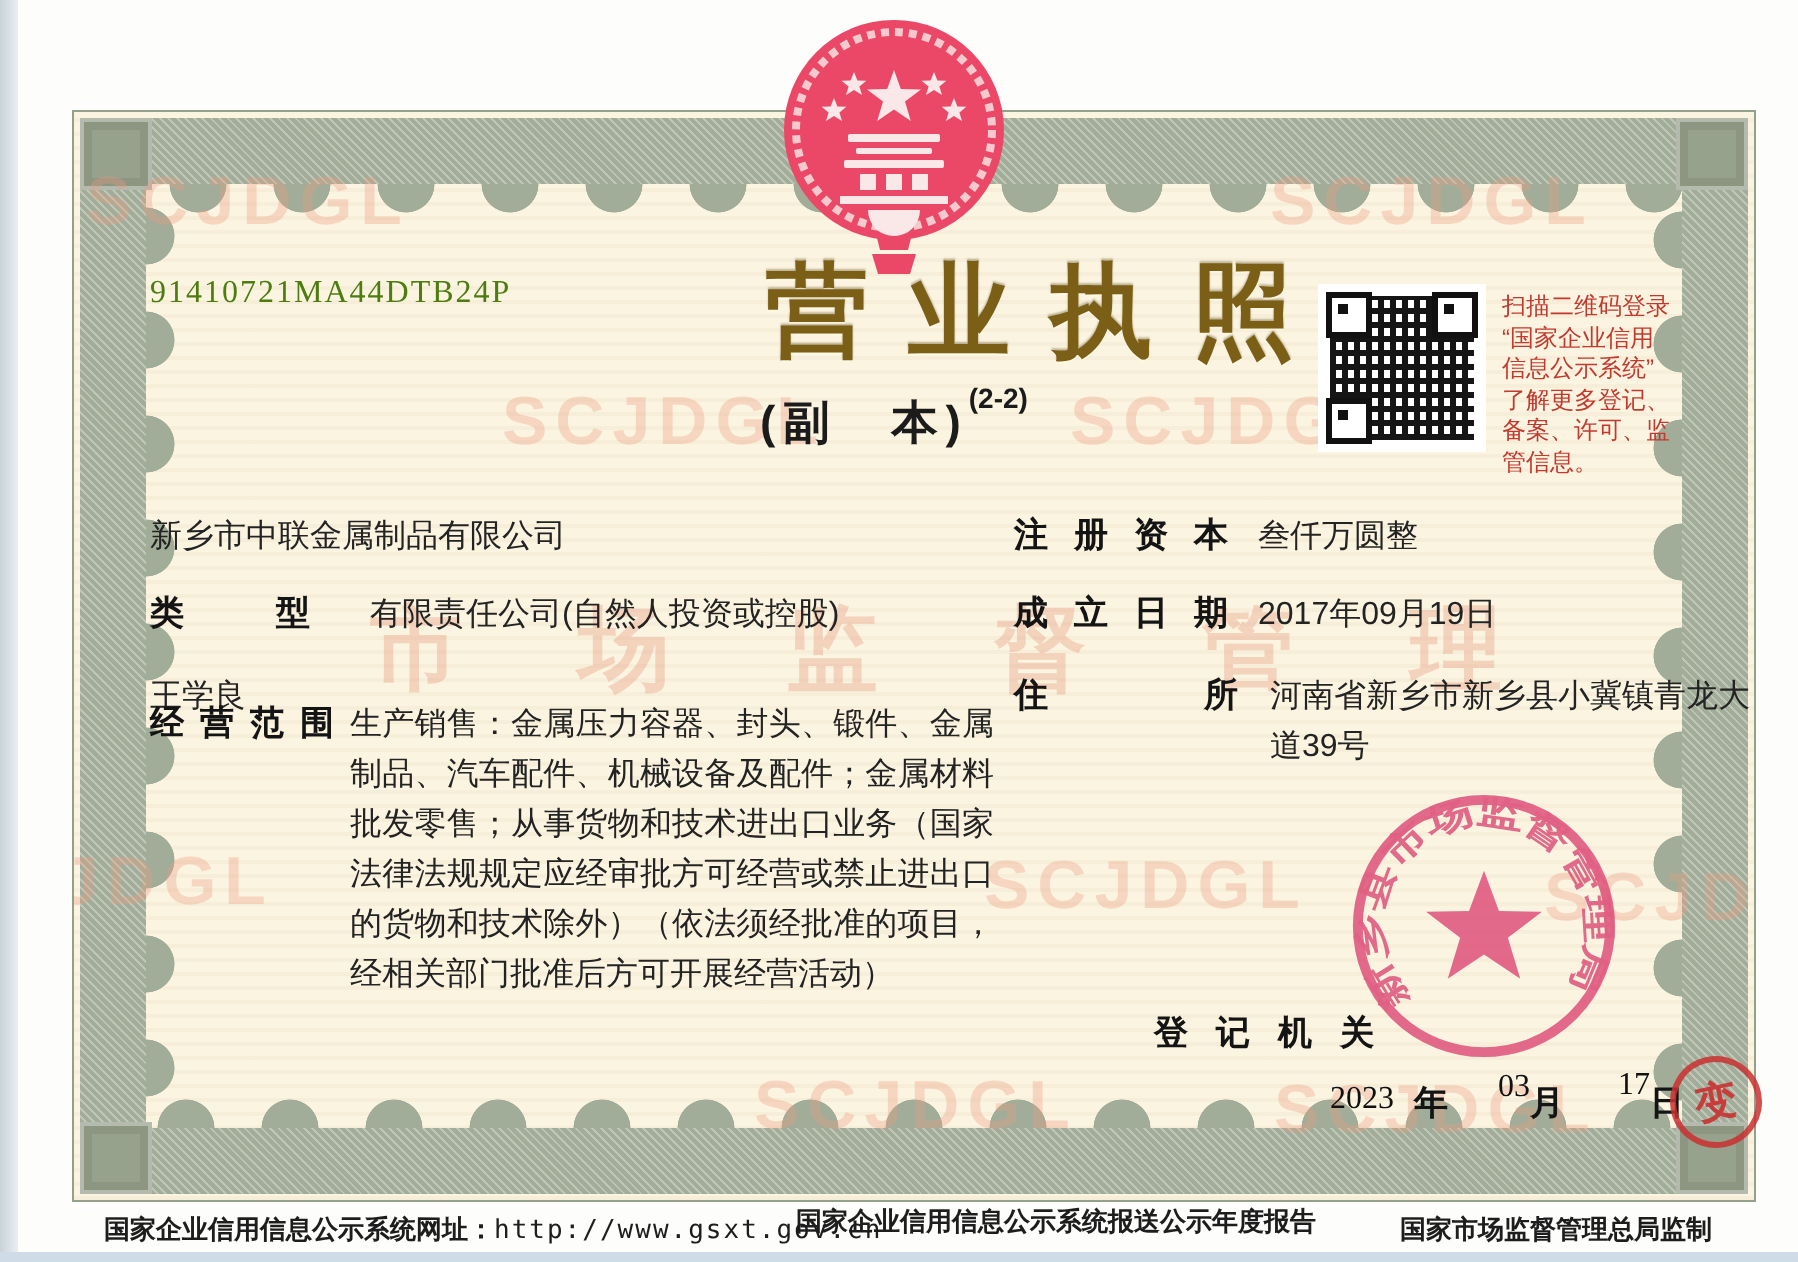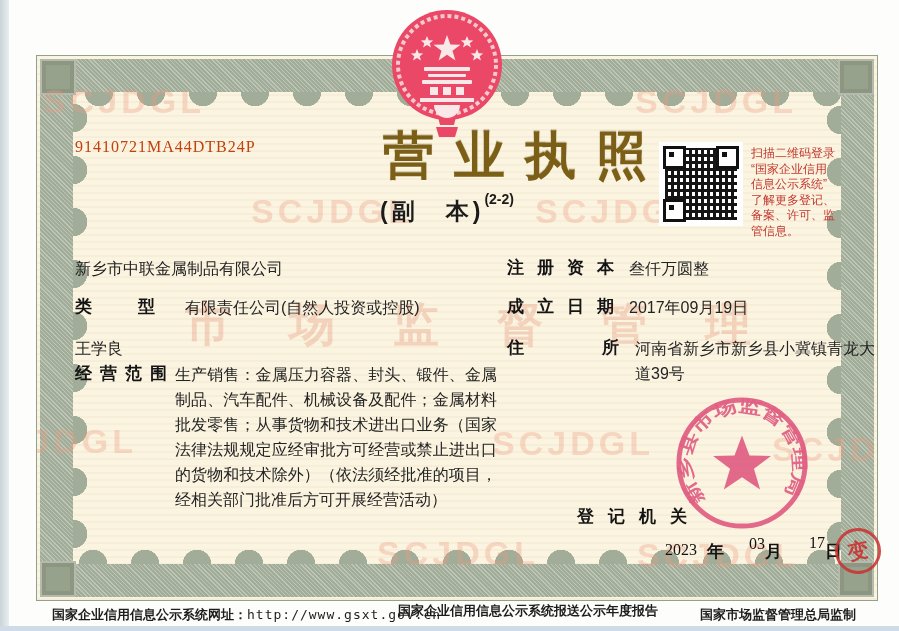--- a/index.html
+++ b/index.html
@@ -46,21 +46,21 @@
         color:rgba(236,156,128,.33);white-space:nowrap;}
   .wm-band{position:absolute;left:148px;top:238px;font-size:46px;font-weight:bold;
         letter-spacing:58px;color:rgba(226,115,90,.26);white-space:nowrap;}
 
   
   .content{position:absolute;inset:0;z-index:3;}
 
   .credit{position:absolute;left:38px;top:78px;}
   .credit .lab{font-size:15px;font-weight:bold;letter-spacing:6px;color:#222;}
   .credit .code{font-family:"Liberation Serif",serif;font-size:16px;letter-spacing:1px;
-        color:#c2410c;margin-top:4px;}
+        color:#4d7c0f;margin-top:4px;}
 
   .title-wrap{position:absolute;left:190px;top:66px;width:440px;text-align:right;}
   .cert-title{font-size:51px;font-weight:bold;letter-spacing:20px;padding-left:20px;
         color:#7b5f17;text-shadow:0 1px 0 rgba(255,250,230,.55),0 -1px 1px rgba(80,60,10,.35);
         white-space:nowrap;}
   .subtitle{position:absolute;left:190px;top:140px;width:440px;text-align:center;
         font-size:23px;font-weight:bold;color:#1b1b1b;letter-spacing:4px;}
   .subtitle sup{font-size:14px;letter-spacing:0;position:relative;top:-6px;font-weight:bold;}
 
   
@@ -178,21 +178,21 @@
       <div class="row" style="left:38px;top:200px">
         <div class="f-value">新乡市中联金属制品有限公司</div>
       </div>
       <div class="row" style="left:38px;top:239px">
         <div class="f-label ls2">类型</div>
         <div class="f-value">有限责任公司(自然人投资或控股)</div>
       </div>
       <div class="row" style="left:38px;top:280px">
         <div class="f-value">王学良</div>
       </div>
-      <div class="row" style="left:38px;top:306px">
+      <div class="row" style="left:38px;top:294px">
         <div class="f-label ls4">经营范围</div>
         <div class="f-value scope-val">生产销售：金属压力容器、封头、锻件、金属制品、汽车配件、机械设备及配件；金属材料批发零售；从事货物和技术进出口业务（国家法律法规规定应经审批方可经营或禁止进出口的货物和技术除外）（依法须经批准的项目，经相关部门批准后方可开展经营活动）</div>
       </div>
 
       <div class="row" style="left:470px;top:200px">
         <div class="f-label ls4w">注册资本</div>
         <div class="f-value">叁仟万圆整</div>
       </div>
       <div class="row" style="left:470px;top:239px">
         <div class="f-label ls4w">成立日期</div>

